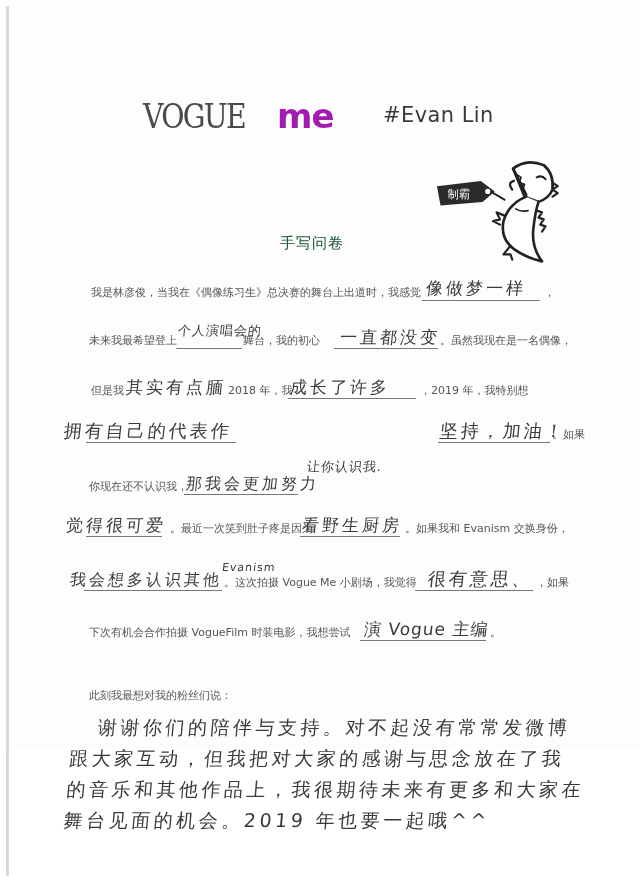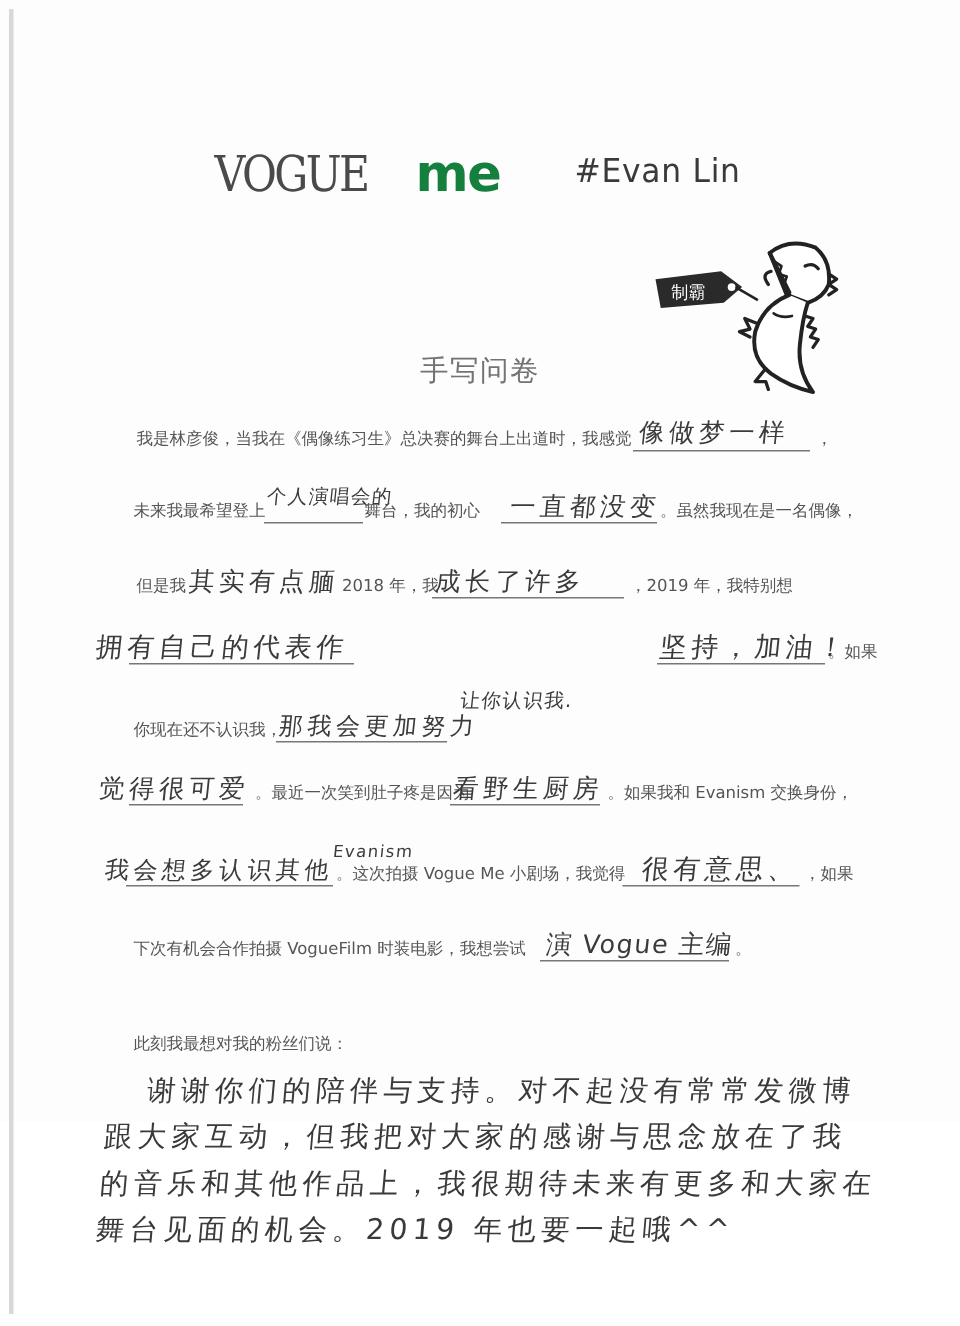--- a/index.html
+++ b/index.html
@@ -12,26 +12,26 @@
     }
     .page { position: absolute; left: 0; top: 0; width: 640px; height: 748px; background: #fdfdfd; }
     .edge-line { position: absolute; left: 6px; top: 6px; width: 3px; height: 870px; background: #d8d8d8; }
 
     .logo { position: absolute; left: 143px; top: 96px; height: 40px; display: flex; align-items: baseline; }
     .logo .vogue {
       font-family: "DejaVu Serif", serif; font-size: 33px; letter-spacing: -2px;
       color: #4a4a4a; transform: scaleX(0.86); transform-origin: left; font-weight: normal;
       display: inline-block; width: 140px;
     }
-    .logo .me { font-family: "DejaVu Sans", sans-serif; font-weight: bold; font-size: 34px; color: #15803d; letter-spacing: -1px; margin-left: -6px; }
+    .logo .me { font-family: "DejaVu Sans", sans-serif; font-weight: bold; font-size: 34px; color: #a21caf; letter-spacing: -1px; margin-left: -6px; }
     .hashtag { position: absolute; left: 383px; top: 102px; font-family: "DejaVu Sans", sans-serif; font-size: 22px; color: #3a3a3a; letter-spacing: 0.5px; transform: scaleX(0.95); transform-origin: left; }
 
     .mascot { position: absolute; left: 430px; top: 148px; width: 140px; height: 120px; }
 
-    .title { position: absolute; left: 280px; top: 234px; font-size: 19px; color: #737373; letter-spacing: 1px; }
+    .title { position: absolute; left: 280px; top: 234px; font-size: 15px; color: #14532d; letter-spacing: 1px; }
 
     .line { position: absolute; left: 0; width: 640px; height: 30px; font-size: 11px; color: #555; white-space: nowrap; }
     .line .seg { position: absolute; bottom: 6px; }
     .hand {
       position: absolute; font-family: "DejaVu Sans", sans-serif; color: #3b3b3b; font-size: 17px;
       letter-spacing: 3px; transform: skewX(-6deg); white-space: nowrap;
     }
     .uline { position: absolute; height: 1px; background: #777; }
     .small-hand { font-size: 11px; letter-spacing: 1px; }
 

